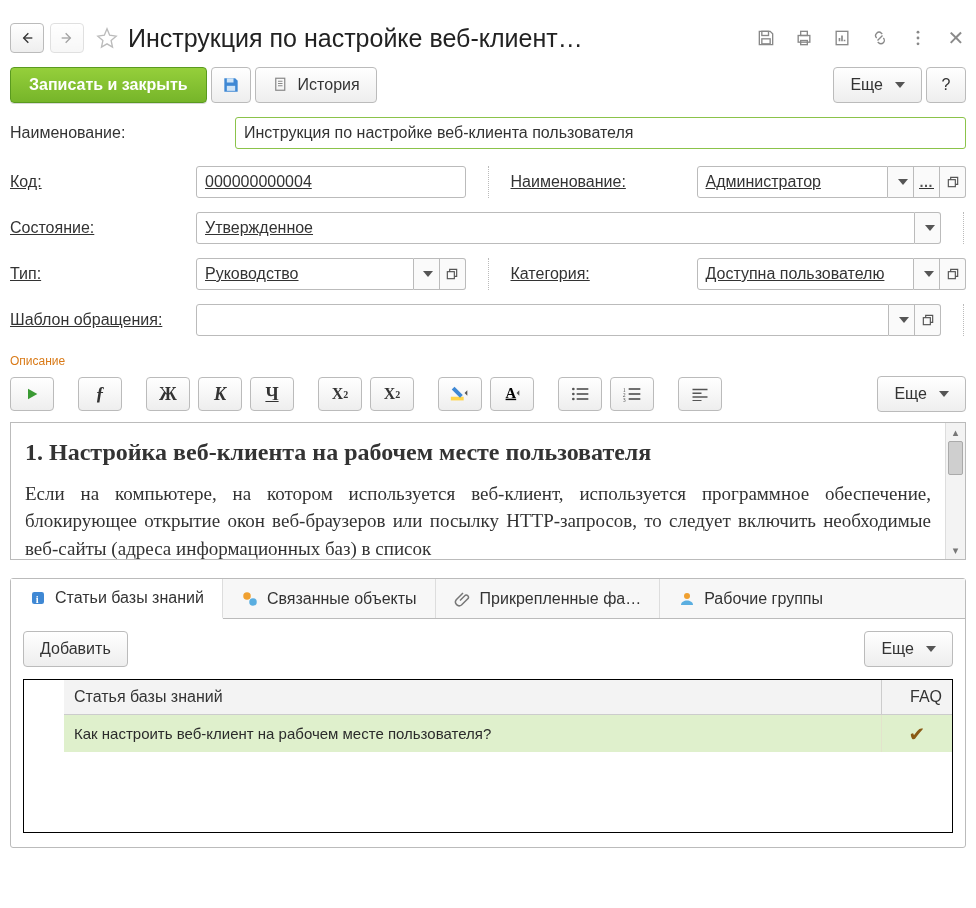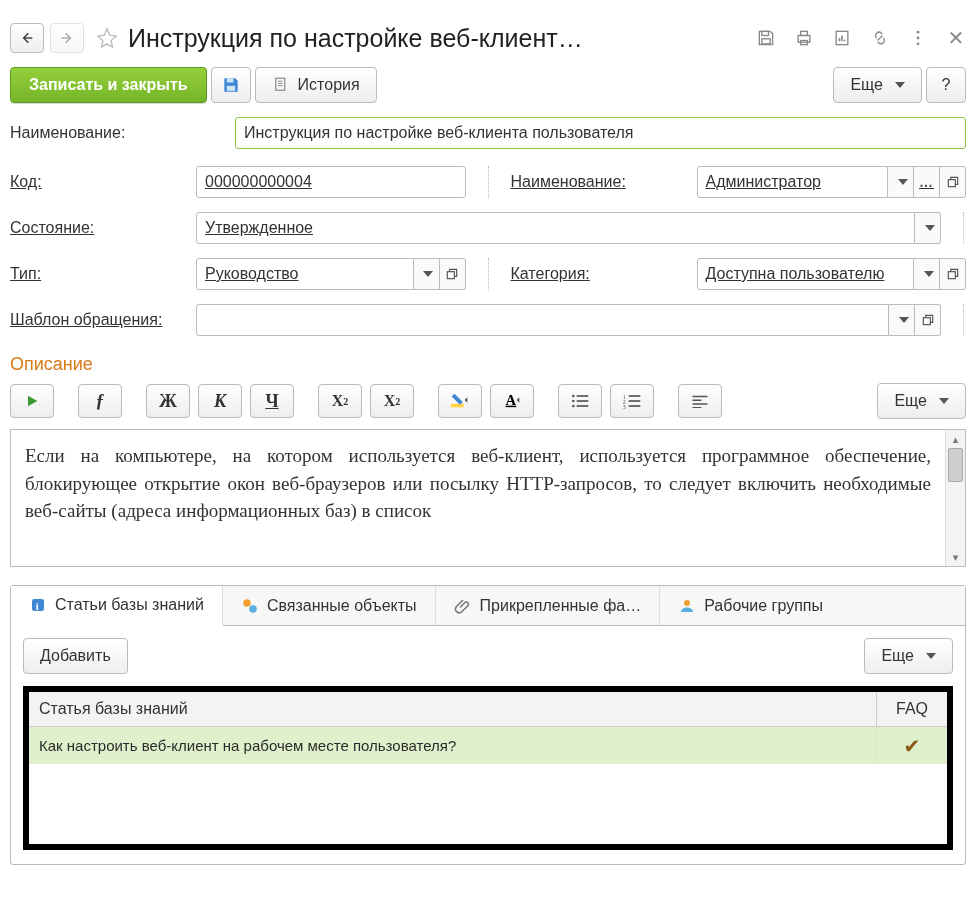--- a/index.html
+++ b/index.html
@@ -87,21 +87,21 @@
   .adj-btn {
     width:26px; border:1px solid #bbb; border-left:none;
     background:#fafafa; display:flex; align-items:center; justify-content:center;
     font-size:14px; color:#555;
   }
   .adj-btn:last-child { border-radius:0 3px 3px 0; }
   .ellipsis-dots { letter-spacing:1px; font-weight:bold; }
 
   .divider-v { border-left:1px dotted #bbb; margin:0 2px; }
 
-  .section-title { color:#d97a18; font-size:18px; padding: 4px 10px 8px 10px; }
+  .section-title { color:#d97a18; font-size:12px; padding: 4px 10px 8px 10px; }
 
   
   .ed-toolbar { display:flex; align-items:center; gap:8px; padding:0 10px 10px 10px; flex-wrap:nowrap; }
   .tb-btn {
     width:44px; height:34px;
     border:1px solid #bbb; border-radius:4px;
     background:linear-gradient(#fff,#eee);
     display:flex; align-items:center; justify-content:center;
     font-family: "Times New Roman", serif;
   }
@@ -130,25 +130,25 @@
   .tab-strip { display:flex; border-bottom:1px solid #bbb; background:#f7f7f7; }
   .tab {
     padding:10px 18px; display:flex; align-items:center; gap:8px;
     border-right:1px solid #ddd; color:#333; font-size:16px; white-space:nowrap;
   }
   .tab.active { background:#fff; border-bottom:2px solid #fff; margin-bottom:-1px; }
   .tab:last-child { flex:1; overflow:hidden; text-overflow:ellipsis; border-right:none; }
   .tab-ic { width:18px; height:18px; display:flex; align-items:center; justify-content:center; }
 
   .sub-cmd { display:flex; align-items:center; padding:12px 12px; gap:0; }
-  .table { border:6px solid #000000; margin:0 12px 14px 12px; }
+  .table { border:1px solid #000000; margin:0 12px 14px 12px;padding-left:40px; }
   .thead { display:flex; background:#f3f3f3; border-bottom:1px solid #ccc; }
   .th { padding:8px 10px; font-size:16px; color:#333; }
   .th.main { flex:1; border-right:1px solid #ccc; }
-  .th.faq { width:70px; text-align:center; }
+  .th.faq { width:70px; text-align:right; }
   .trow { display:flex; background:#dff0cc; }
   .td.main { flex:1; padding:10px 10px; color:#2b2b2b; border-right:1px solid #e3e3cc; }
   .td.faq { width:70px; display:flex; align-items:center; justify-content:center; color:#8a5a15; font-size:20px; }
   .tbody-blank { height:80px; }
 
   svg { display:block; }
 </style>
 </head>
 <body>
 
@@ -400,20 +400,21 @@
   </div>
   <span class="spacer"></span>
   <button class="btn-secondary">
     <span>Еще</span>
       <span class="caret"></span>
   </button>
 </div>
 
 <div class="editor-wrap">
   <div class="editor">
+    <h1>1. Настройка веб-клиента на рабочем месте пользователя</h1>
     <div>Если на компьютере, на котором используется веб-клиент, используется программное обеспечение, блокирующее открытие окон веб-браузеров или посылку HTTP-запросов, то следует включить необходимые веб-сайты (адреса информационных баз) в список</div>
   </div>
   <div class="scrollbar">
     <div class="arrow">▴</div>
     <div class="thumb"></div>
     <div class="track"></div>
     <div class="arrow">▾</div>
   </div>
 </div>
 

